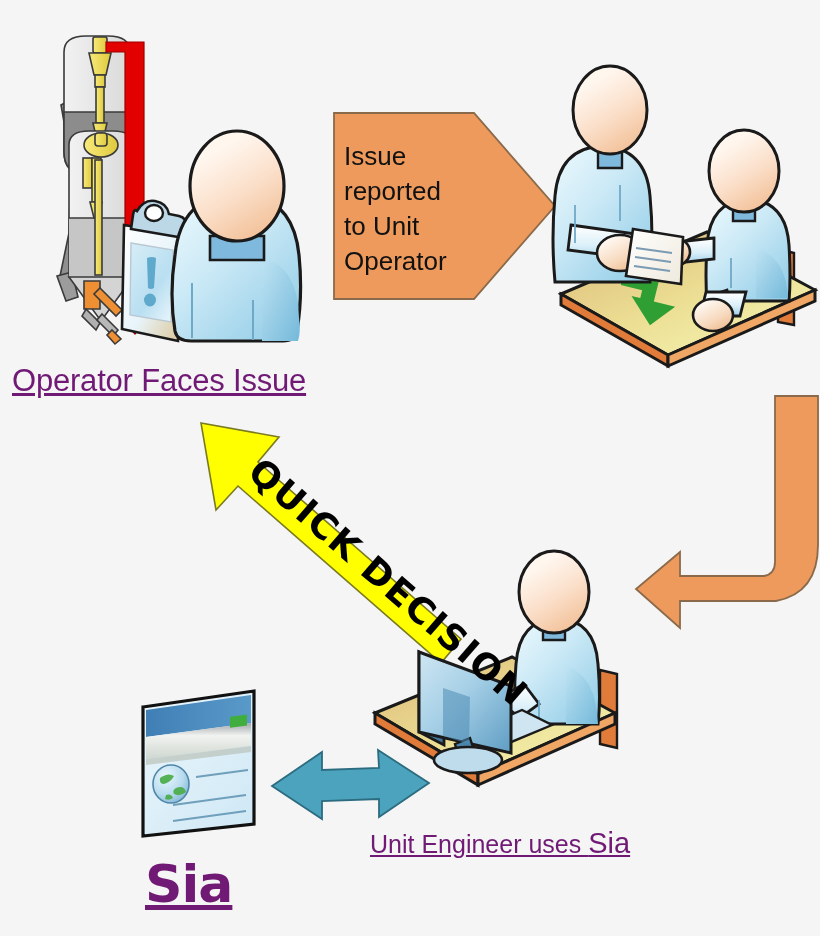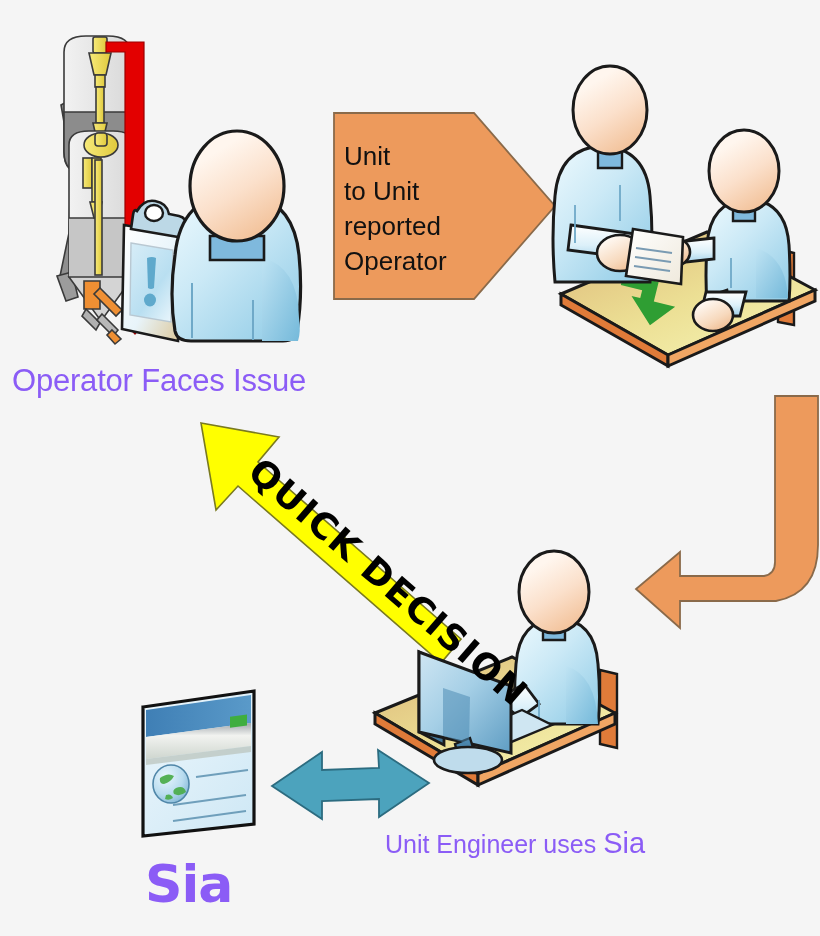--- a/index.html
+++ b/index.html
@@ -7,34 +7,34 @@
   body{
     width:820px;height:936px;
     background:#f5f5f5;
     font-family:"Liberation Sans",sans-serif;
     overflow:hidden;
     position:relative;
   }
   #stage{position:absolute;left:0;top:0;width:820px;height:936px;}
   #stage > svg{position:absolute;left:0;top:0;}
 
-  .lbl{position:absolute;color:#8b5cf6;white-space:nowrap;}
+  .lbl{position:absolute;color:#701a75;white-space:nowrap;text-decoration:underline;}
 
   #label-operator{
     left:12px;top:363px;
     font-size:31px;font-weight:400;letter-spacing:-0.2px;
   }
   #label-sia{
     left:145px;top:854px;
     font-size:52px;font-weight:700;letter-spacing:-1px;
     font-family:"DejaVu Sans","Liberation Sans",sans-serif;
   }
   #caption-engineer{
     left:370px;top:826px;
-    font-size:25px;line-height:34px;text-align:center;width:290px;
+    font-size:25px;line-height:34px;text-align:left;width:290px;
     white-space:normal;
   }
   #caption-engineer .big{font-size:29px;}
   #caption-engineer .l2{display:block;}
 
   
   #arrow-issue-text{
     position:absolute;left:344px;top:139px;
     font-size:26px;line-height:35px;color:#111;
     white-space:normal;width:130px;
@@ -334,23 +334,23 @@
       <path d="M173 805 L246 795"></path>
       <path d="M173 821 L246 811"></path>
     </g>
   </g>
 
 </svg>
 
 <div class="lbl" id="label-operator">Operator Faces Issue</div>
 
 <div id="arrow-issue-text">
-  <div>Unit</div>
+  <div>Issue</div>
+  <div>reported</div>
   <div>to Unit</div>
-  <div>reported</div>
   <div>Operator</div>
 </div>
 
 <div class="lbl" id="label-sia">Sia</div>
 
 <div class="lbl" id="caption-engineer">
   <span>Unit Engineer uses </span><span class="big">Sia</span>
 </div>
 
 <svg width="820" height="936" viewBox="0 0 820 936" xmlns="http://www.w3.org/2000/svg" style="position:absolute;left:0;top:0;pointer-events:none;">

